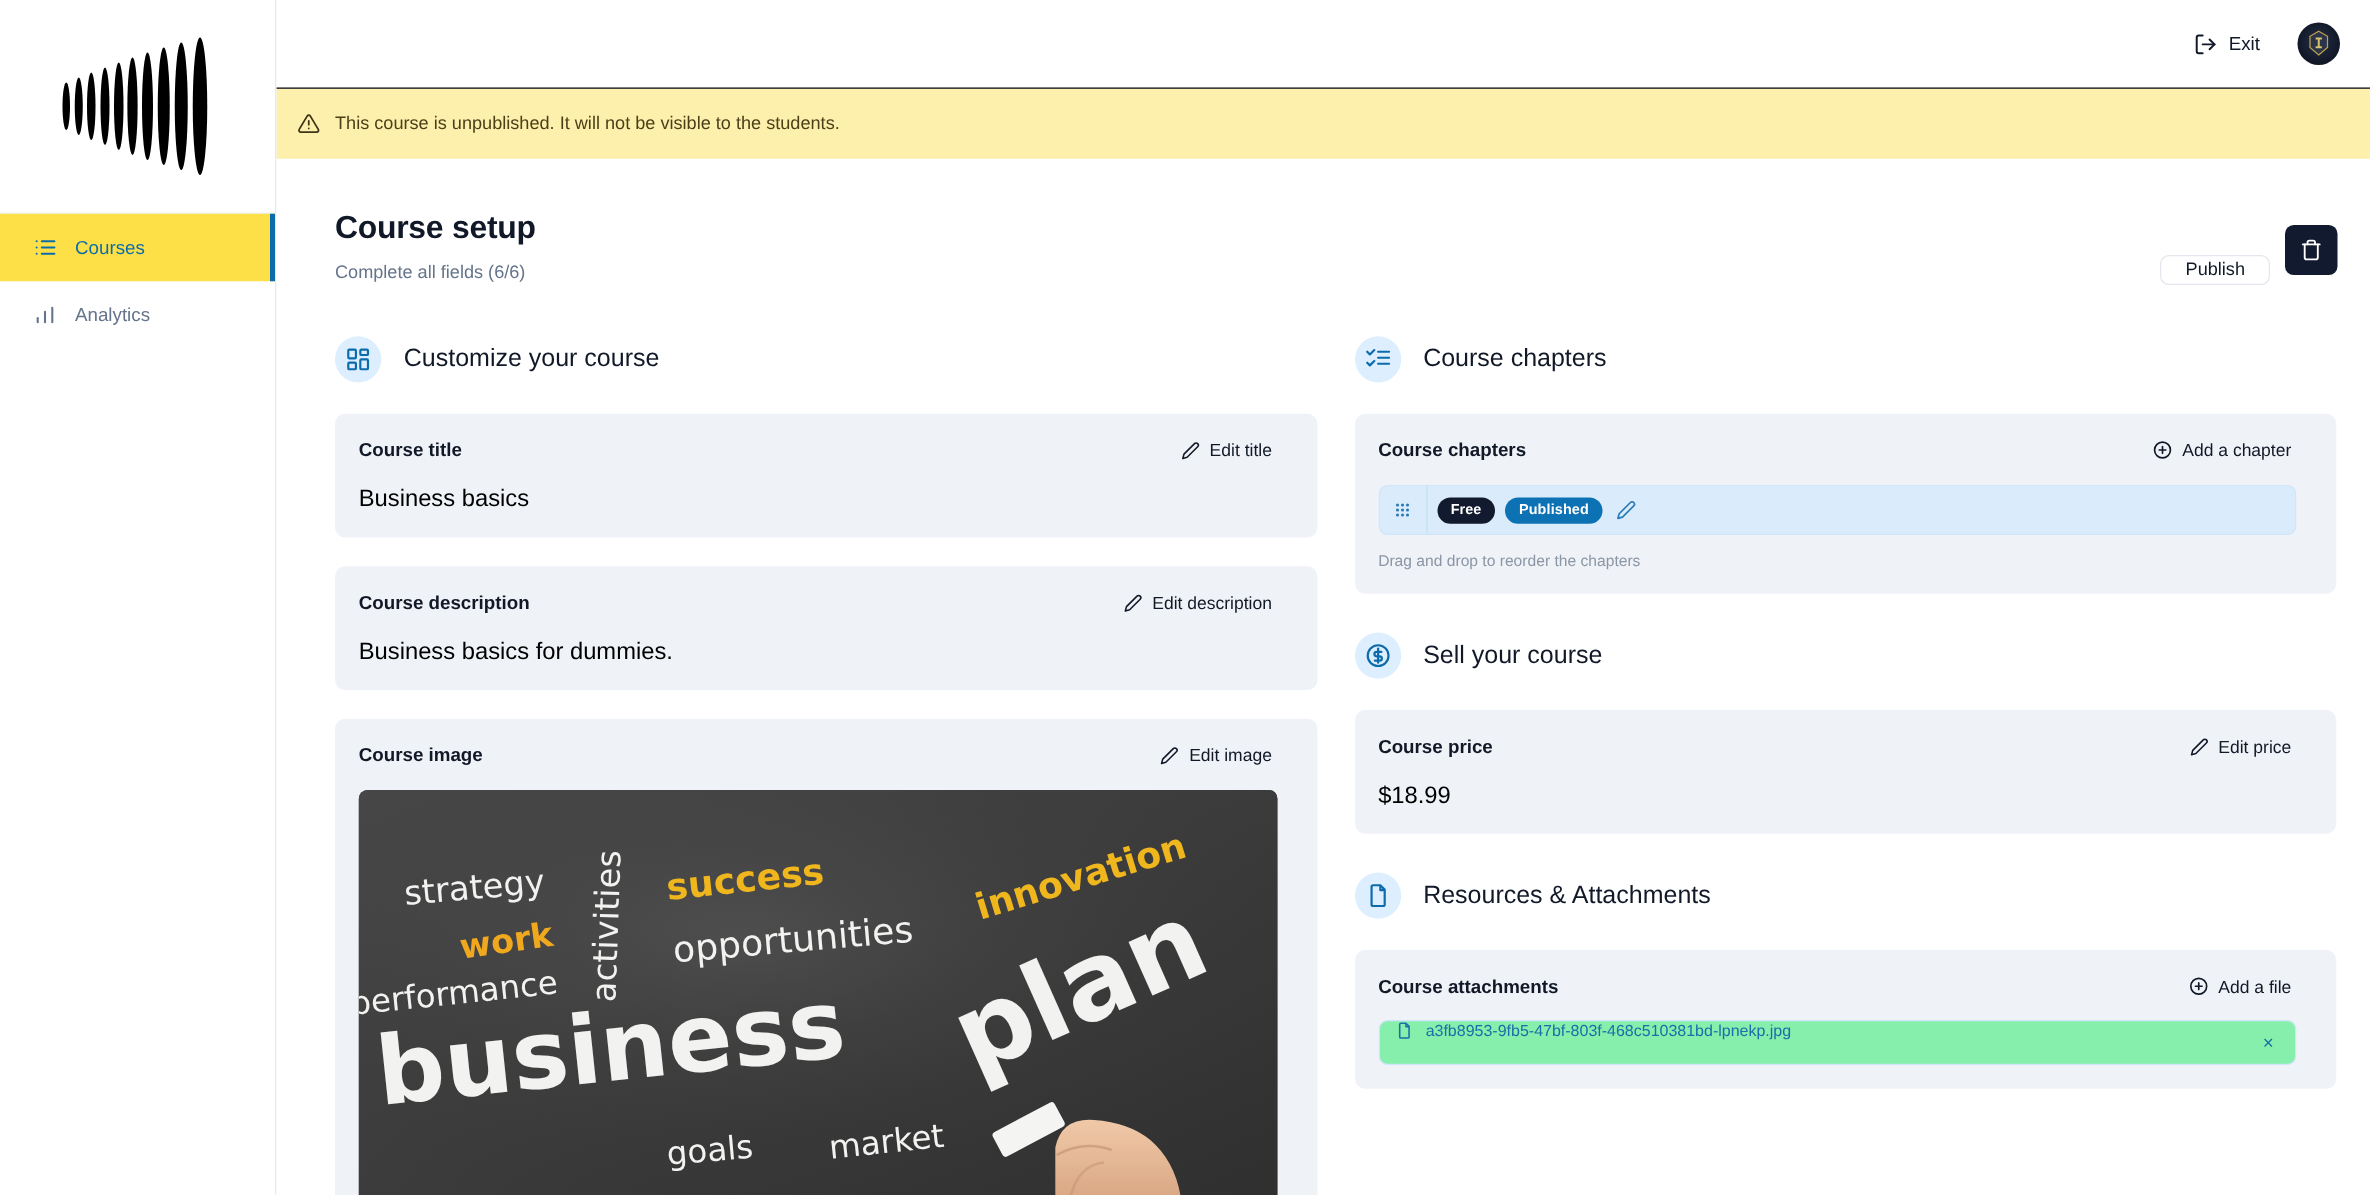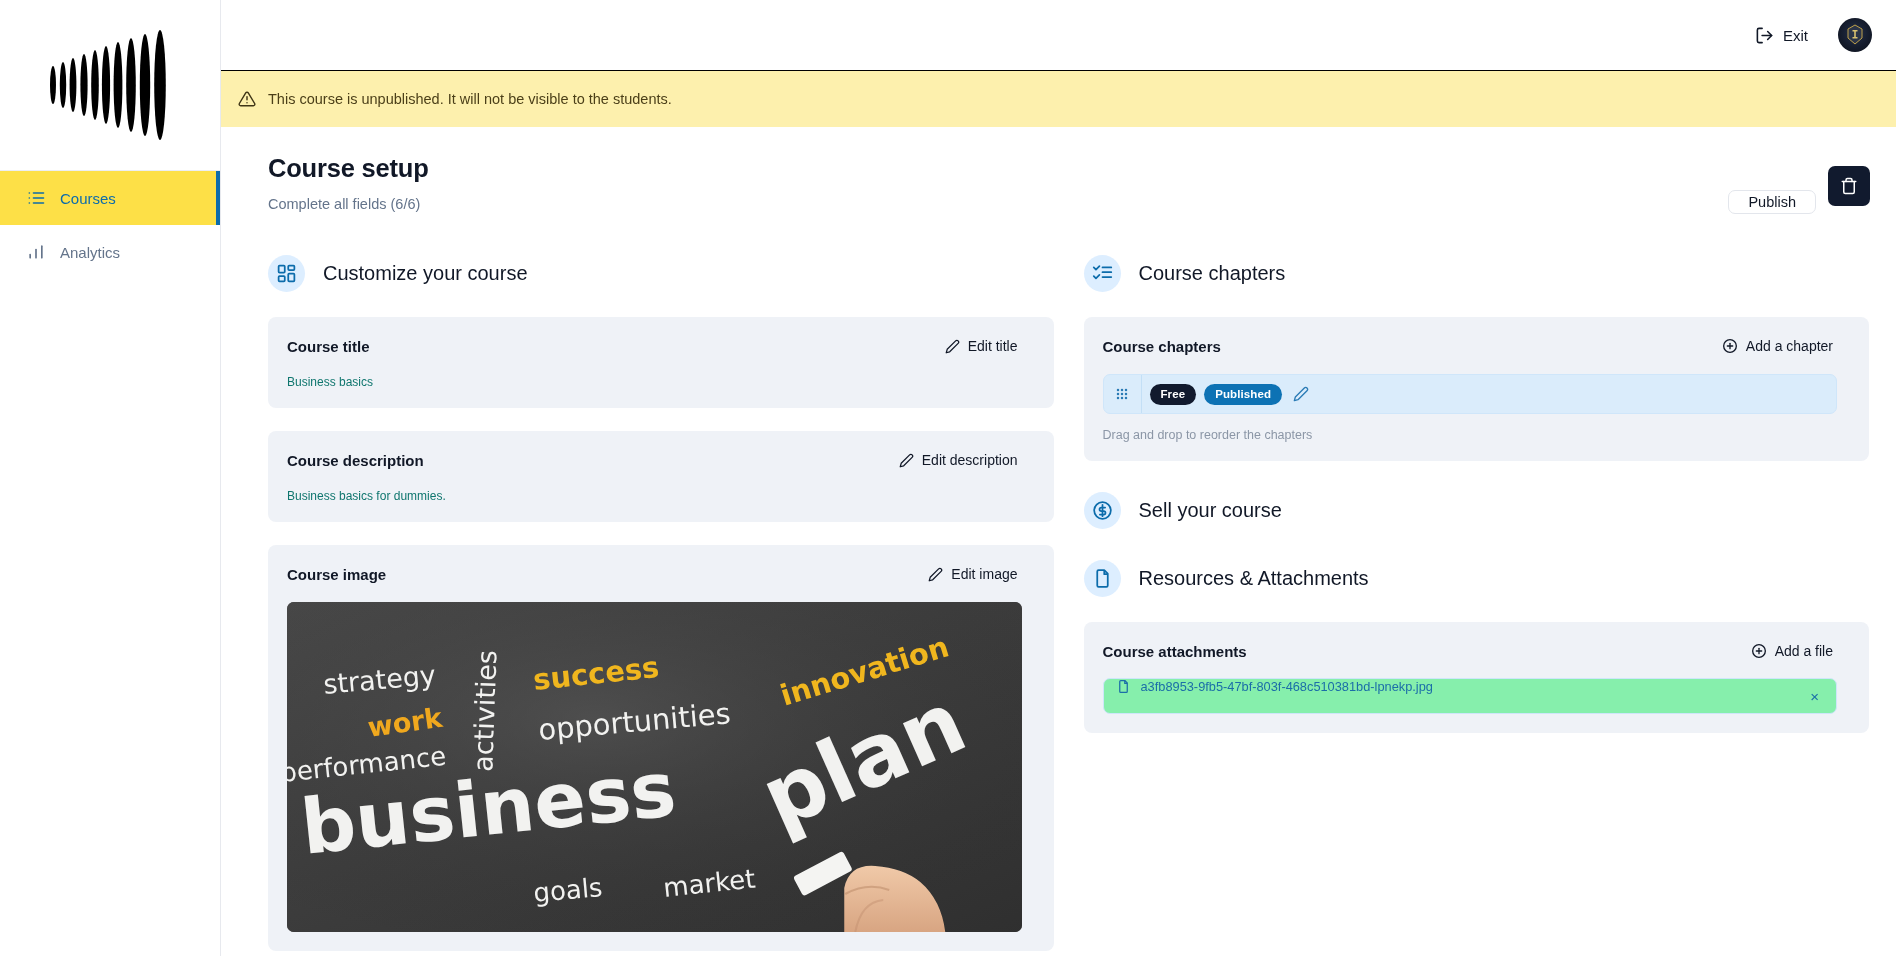--- a/index.html
+++ b/index.html
@@ -93,21 +93,21 @@
 
   
   #content {
     position: absolute; top: 127px; left: 221px; right: 0; bottom: 0;
     overflow: hidden;
     background: #ffffff;
     padding: 0 24px;
   }
   #page-head {
     display: flex; align-items: flex-start; justify-content: space-between;
-    padding: 27px 2px 0 23px;
+    padding: 41px 2px 0 23px;
   }
   #page-title { font-size: 25.5px; font-weight: 700; letter-spacing: -0.2px; color: #111827; }
   #page-sub { font-size: 14.5px; color: #64748b; margin-top: 13px; }
 
   #head-actions { display: flex; align-items: center; gap: 12px; padding-top: 4px; }
   #publish-btn {
     border: 1px solid #e3e6ec; background: #ffffff;
     border-radius: 7px; height: 24px; padding: 0 19px;
     font-size: 14.5px; font-weight: 400; color: #111827;
     cursor: pointer;
@@ -151,21 +151,21 @@
     display: flex; align-items: center; justify-content: space-between;
     font-size: 15px; font-weight: 700; color: #111827;
   }
   .card-action {
     display: flex; align-items: center; gap: 8px;
     font-size: 14px; font-weight: 400; color: #111827;
     background: transparent; border: none; cursor: pointer;
     padding: 3px 4px; border-radius: 5px;
     font-family: "Liberation Sans", sans-serif;
   }
-  .card-value { font-size: 12px; color: #0f766e; margin-top: 18px; font-weight: 400; }
+  .card-value { font-size: 19px; color: #000000; margin-top: 18px; font-weight: 400; }
 
   
   .chapter-row {
     display: flex; align-items: center;
     background: #daecfb;
     border: 1px solid #cfe6fa;
     border-radius: 7px;
     height: 40px;
     margin-top: 17px;
     padding-right: 10px;
@@ -470,20 +470,32 @@
         <div class="sec-icon">
           <svg width="21" height="21" viewBox="0 0 24 24" fill="none" stroke="#0c6cab" stroke-width="2" stroke-linecap="round">
             <circle cx="12" cy="12" r="9.5"></circle>
             <line x1="12" y1="5.5" x2="12" y2="18.5"></line>
             <path d="M15 8.6H10.6a2 2 0 0 0 0 4h2.8a2 2 0 0 1 0 4H9"></path>
           </svg>
         </div>
         <div class="sec-title">Sell your course</div>
       </div>
 
+      <div class="card">
+        <div class="card-top">
+          <span>Course price</span>
+          <button class="card-action">
+            <svg width="15" height="15" viewBox="0 0 24 24" fill="none" stroke="#111827" stroke-width="2" stroke-linecap="round" stroke-linejoin="round">
+              <path d="M17 3a2.8 2.8 0 1 1 4 4L7.5 20.5 2 22l1.5-5.5L17 3z"></path>
+            </svg>
+            <span>Edit price</span>
+          </button>
+        </div>
+        <div class="card-value">$18.99</div>
+      </div>
 
       <div class="sec-head" style="margin-top:31px;">
         <div class="sec-icon">
           <svg width="21" height="21" viewBox="0 0 24 24" fill="none" stroke="#0c6cab" stroke-width="2" stroke-linejoin="round">
             <path d="M14 2.5H7.5A1.5 1.5 0 0 0 6 4v16a1.5 1.5 0 0 0 1.5 1.5h9A1.5 1.5 0 0 0 18 20V6.5z"></path>
             <polyline points="14 2.5 14 7 18 7"></polyline>
           </svg>
         </div>
         <div class="sec-title">Resources &amp; Attachments</div>
       </div>

